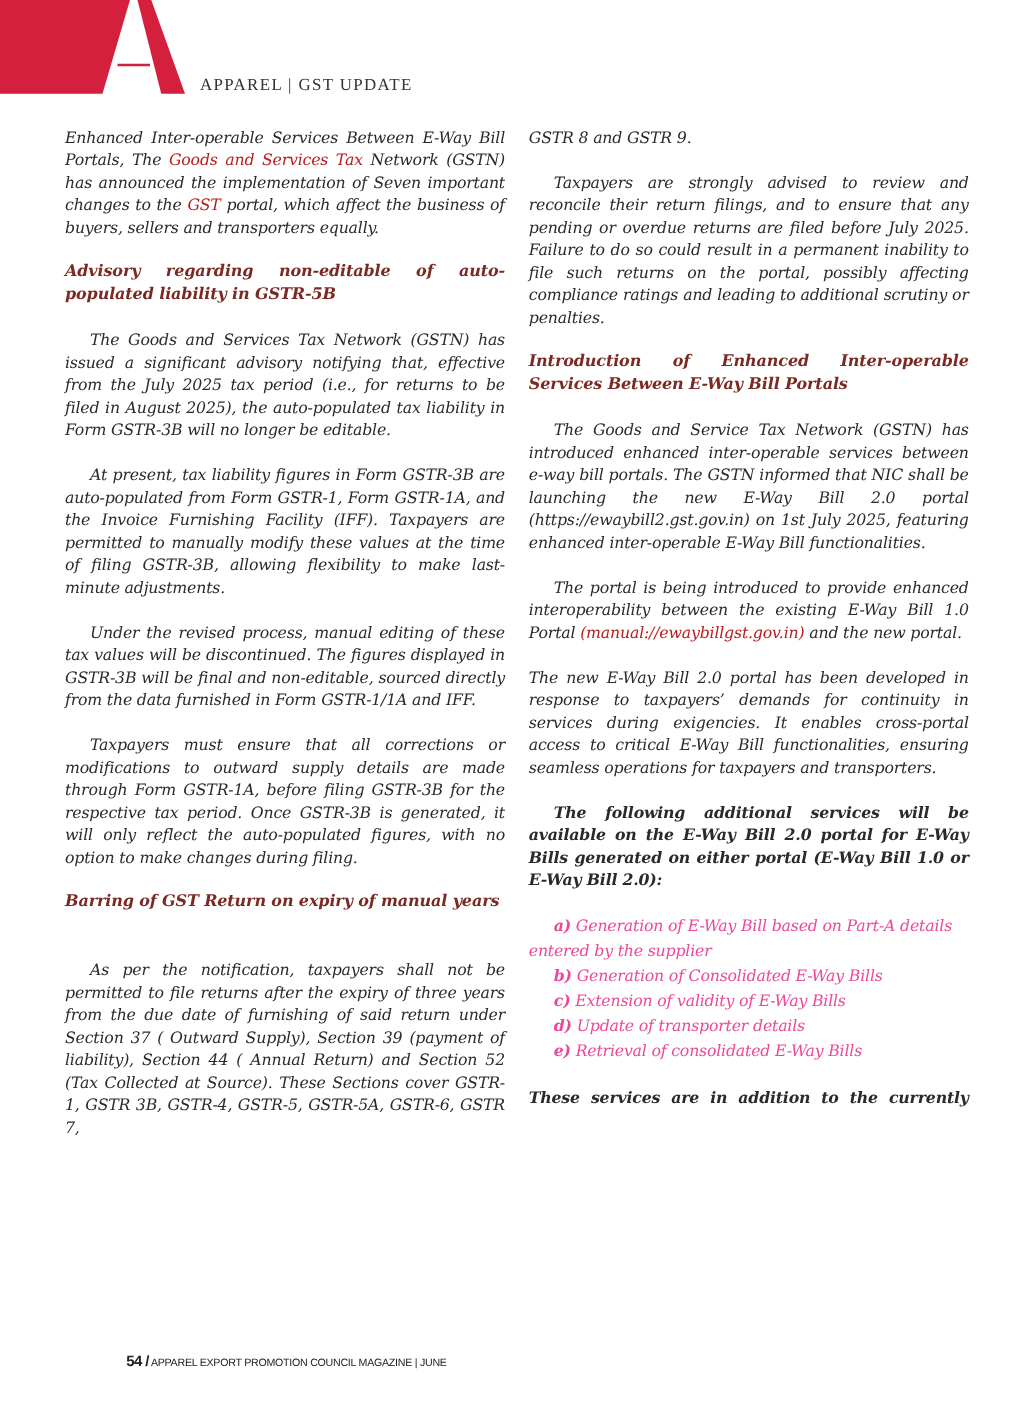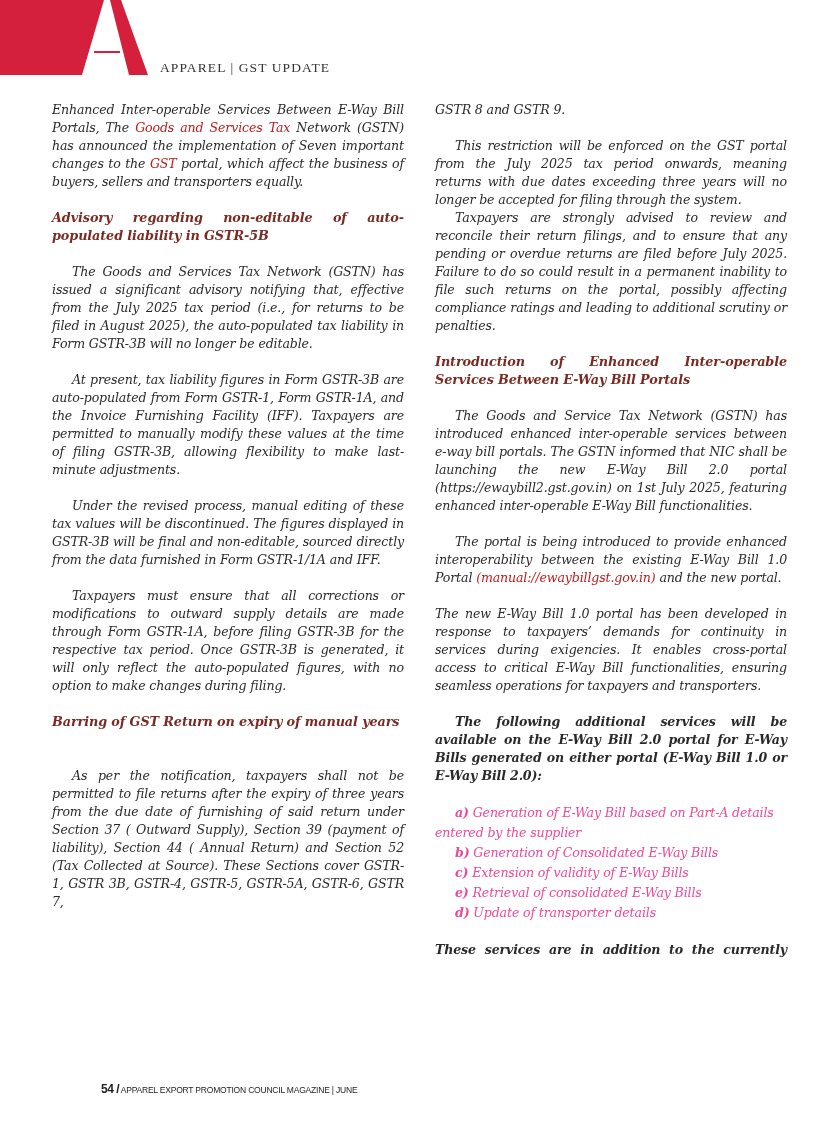--- a/index.html
+++ b/index.html
@@ -3,21 +3,21 @@
 <meta charset="utf-8">
 <style>
   html, body { margin: 0; padding: 0; background: #ffffff; }
   body { width: 827px; height: 1122px; position: relative; overflow: hidden;
          font-family: "DejaVu Serif", "Liberation Serif", serif; color: #2b2b2b; }
   .logo { position: absolute; left: 0; top: 0; }
   .header-label { position: absolute; left: 160px; top: 60px; font-family: Liberation Serif, serif;
                   font-size: 13.5px; letter-spacing: 1.1px; color: #333; }
   .col { position: absolute; top: 101px; width: 352px; }
   .col-left { left: 52px; }
-  .col-right { left: 435px; }
+  .col-right { left: 423px; }
   p { margin: 0; font-style: italic; font-size: 12.6px; line-height: 18px; text-align: justify;
       font-family: "DejaVu Serif", serif; color: #2a2a2a; letter-spacing: -0.15px; }
   p.indent { text-indent: 20px; }
   .gap { height: 18px; }
   h3 { margin: 0; font-style: italic; font-weight: bold; font-size: 12.8px; line-height: 18px;
        color: #7a2a22; text-align: justify; font-family: "DejaVu Serif", serif; letter-spacing: -0.1px; }
   .link { color: #b91c1c; }
   .bold { font-weight: bold; }
   .list-item { margin: 0; font-style: italic; font-size: 12.6px; line-height: 20px;
                padding-left: 20px; color: #ec4899; font-family: "DejaVu Serif", serif; letter-spacing: -0.15px; }
@@ -52,38 +52,37 @@
   <div class="gap"></div>
   <h3>Barring of GST Return on expiry of manual years</h3>
   <div class="gap"></div>
   <div class="gap"></div>
   <p class="indent">As per the notification, taxpayers shall not be permitted to file returns after the expiry of three years from the due date of furnishing of said return under Section 37 ( Outward Supply), Section 39 (payment of liability), Section 44 ( Annual Return) and Section 52 (Tax Collected at Source). These Sections cover GSTR-1, GSTR 3B, GSTR-4, GSTR-5, GSTR-5A, GSTR-6, GSTR 7,</p>
 </div>
 
 <div class="col col-right">
   <p>GSTR 8 and GSTR 9.</p>
   <div class="gap"></div>
-  <p class="indent">This restriction will be enforced on the GST portal from the July 2025 tax period onwards, meaning returns with due dates exceeding three years will no longer be accepted for filing through the system.</p>
   <p class="indent">Taxpayers are strongly advised to review and reconcile their return filings, and to ensure that any pending or overdue returns are filed before July 2025. Failure to do so could result in a permanent inability to file such returns on the portal, possibly affecting compliance ratings and leading to additional scrutiny or penalties.</p>
   <div class="gap"></div>
   <h3>Introduction of Enhanced Inter-operable Services Between E-Way Bill Portals</h3>
   <div class="gap"></div>
   <p class="indent">The Goods and Service Tax Network (GSTN) has introduced enhanced inter-operable services between e-way bill portals. The GSTN informed that NIC shall be launching the new E-Way Bill 2.0 portal (https://ewaybill2.gst.gov.in) on 1st July 2025, featuring enhanced inter-operable E-Way Bill functionalities.</p>
   <div class="gap"></div>
   <p class="indent"><span>The portal is being introduced to provide enhanced interoperability between the existing E-Way Bill 1.0 Portal </span><span class="link">(manual://ewaybillgst.gov.in)</span><span> and the new portal.</span></p>
   <div class="gap"></div>
-  <p>The new E-Way Bill 1.0 portal has been developed in response to taxpayers’ demands for continuity in services during exigencies. It enables cross-portal access to critical E-Way Bill functionalities, ensuring seamless operations for taxpayers and transporters.</p>
+  <p>The new E-Way Bill 2.0 portal has been developed in response to taxpayers’ demands for continuity in services during exigencies. It enables cross-portal access to critical E-Way Bill functionalities, ensuring seamless operations for taxpayers and transporters.</p>
   <div class="gap"></div>
   <p class="indent bold">The following additional services will be available on the E-Way Bill 2.0 portal for E-Way Bills generated on either portal (E-Way Bill 1.0 or E-Way Bill 2.0):</p>
   <div class="gap"></div>
   <div class="list-item list-first"><span class="marker">a)</span> <span>Generation of E-Way Bill based on Part-A details entered by the supplier</span></div>
   <div class="list-item"><span class="marker">b)</span> <span>Generation of Consolidated E-Way Bills</span></div>
   <div class="list-item"><span class="marker">c)</span> <span>Extension of validity of E-Way Bills</span></div>
+  <div class="list-item"><span class="marker">d)</span> <span>Update of transporter details</span></div>
   <div class="list-item"><span class="marker">e)</span> <span>Retrieval of consolidated E-Way Bills</span></div>
-  <div class="list-item"><span class="marker">d)</span> <span>Update of transporter details</span></div>
   <div class="gap"></div>
   <p class="bold" style="text-align-last: justify;">These services are in addition to the currently</p>
 </div>
 
 <div class="footer">
   <span class="page">54 /</span>
   <span>APPAREL EXPORT PROMOTION COUNCIL MAGAZINE | JUNE</span>
 </div>
 
 </body></html>

